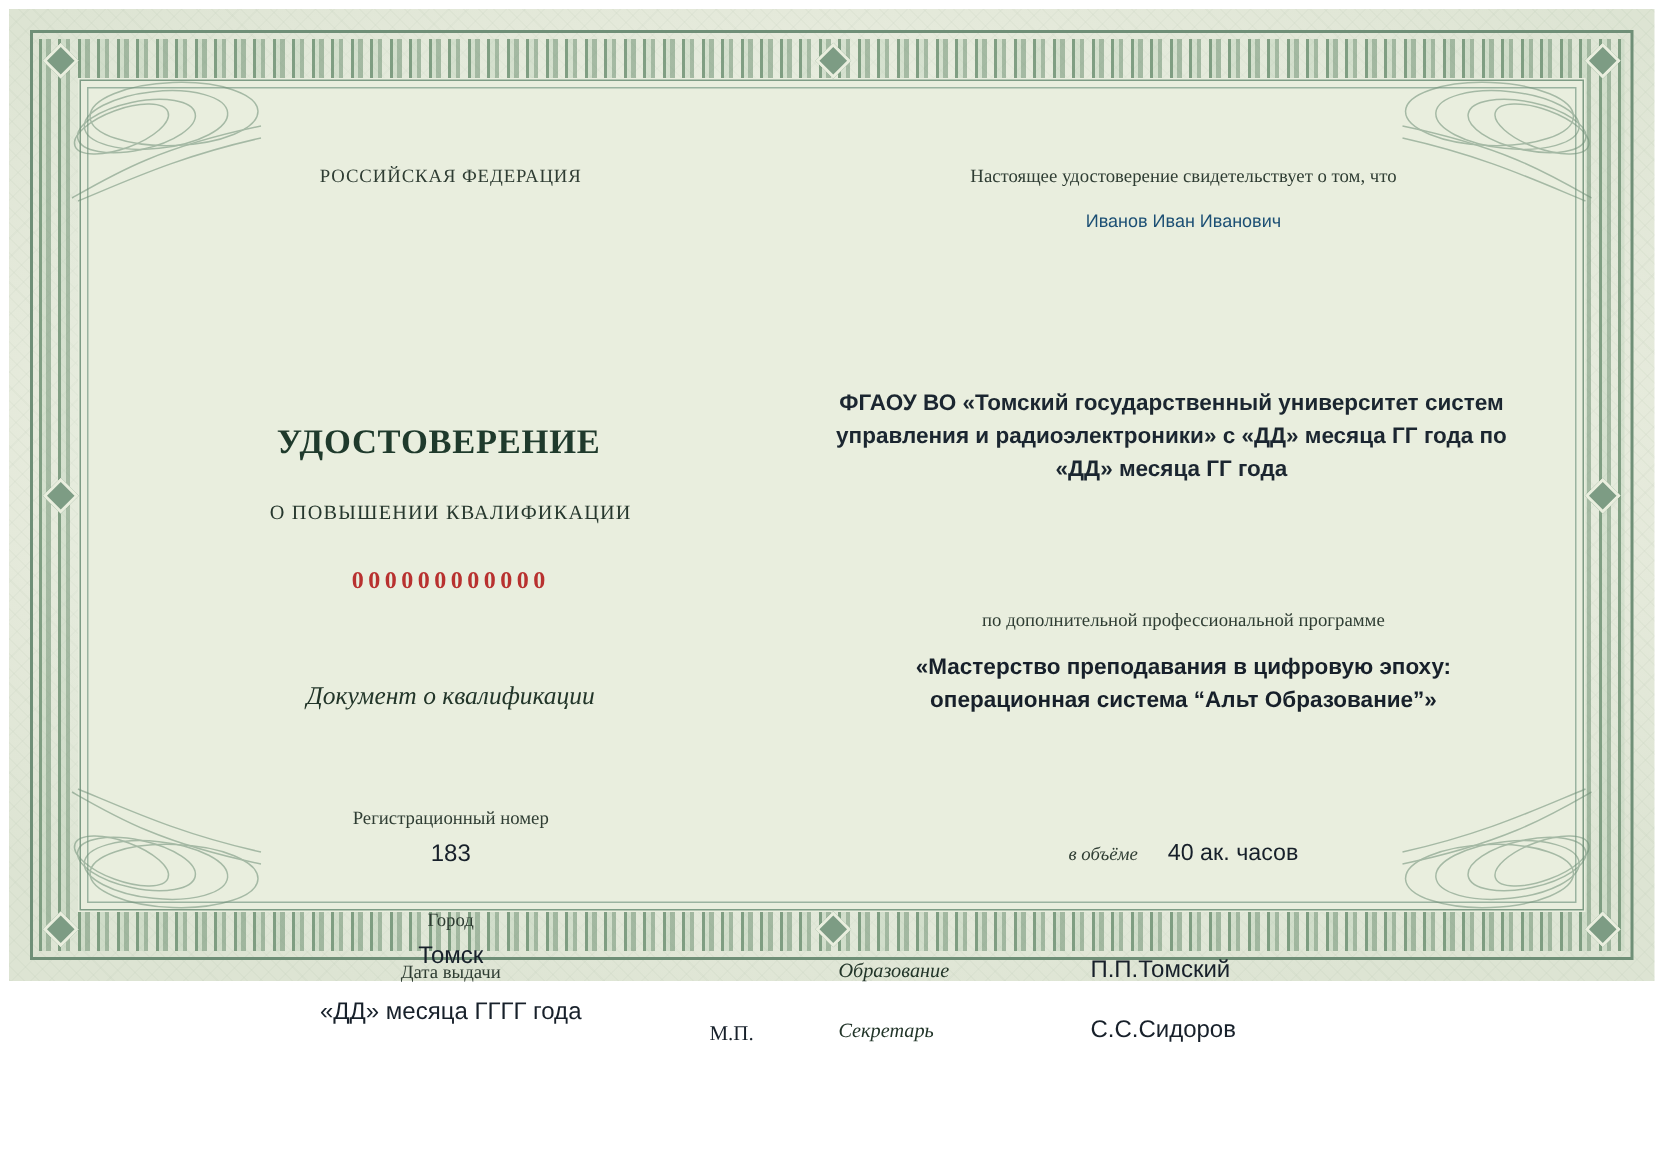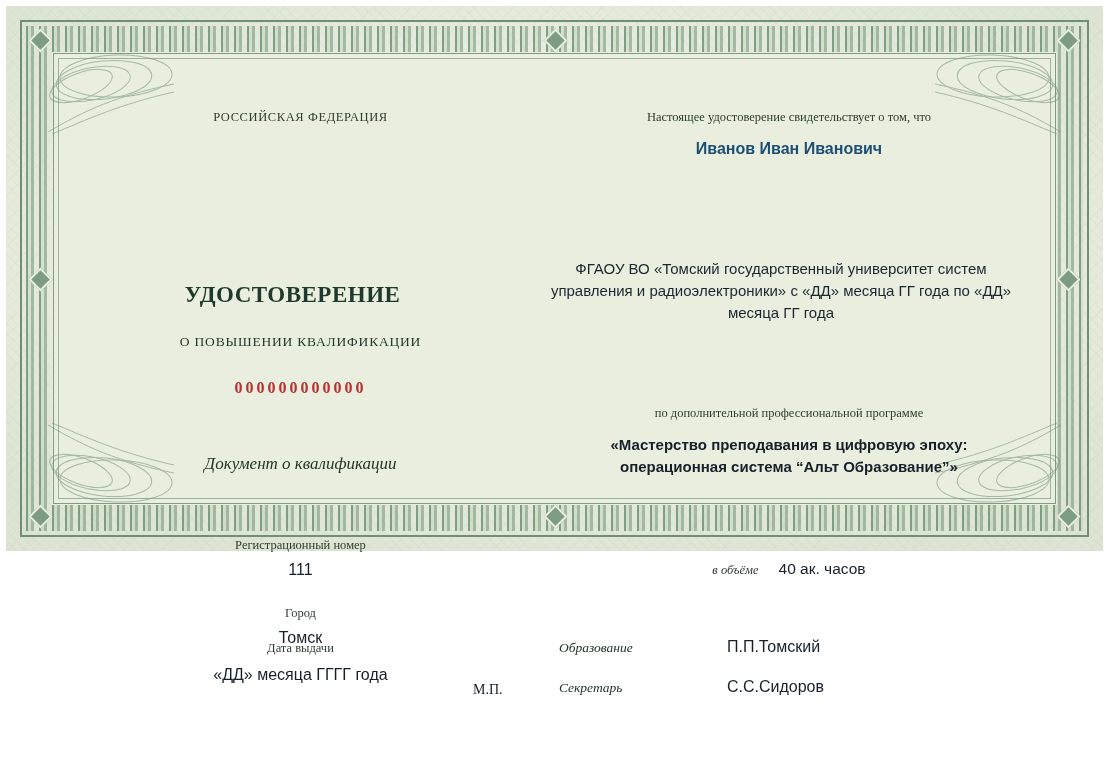--- a/index.html
+++ b/index.html
@@ -18,21 +18,21 @@
     background: #ffffff;
     overflow: hidden;
   }
 
   
   .certificate {
     position: absolute;
     left: 6px;
     top: 6px;
     width: 1097px;
-    height: 545px;
+    height: 648px;
     background:
       radial-gradient(ellipse 70% 60% at 50% 45%, #f7f8ef 0%, #eef1e4 45%, #e4e9da 75%, #dde4d3 100%);
     box-sizing: border-box;
     padding-left: 44px;
   }
 
   
   .texture {
     position: absolute;
     inset: 0;
@@ -203,42 +203,42 @@
   
   .r-line {
     position: absolute;
     left: 0; right: 0;
   }
   .small-serif {
     font-size: 12.5px;
     color: #2f3d33;
   }
   .name-value {
-    font-size: 16px;
-    font-weight: bold;
+    font-size: 12px;
+    font-weight: normal;
     color: #1c4f74;
     font-family: "Liberation Sans", sans-serif;
   }
   .org-text {
     font-size: 15px;
     line-height: 1.45;
     color: #1b2630;
     font-family: "Liberation Sans", sans-serif;
   }
   .program-text {
     font-size: 15px;
     font-weight: bold;
     line-height: 1.45;
     color: #17202a;
     font-family: "Liberation Sans", sans-serif;
   }
   .r-attest   { top: 44px; }
   .r-name     { top: 74px; }
   .r-passed   { top: 165px; }
-  .r-org      { top: 192px; left: 2px; right: 18px; }
+  .r-org      { top: 192px; left: 2px; right: 18px; font-weight: bold; }
   .r-program-label { top: 340px; }
   .r-program  { top: 368px; left: 40px; right: 40px; }
 
   .volume-row {
     position: absolute;
     top: 494px;
     left: 0; right: 0;
     display: flex;
     align-items: baseline;
     justify-content: center;
@@ -365,21 +365,21 @@
 
       <div class="col-left">
         <div class="country">РОССИЙСКАЯ ФЕДЕРАЦИЯ</div>
         <div class="doc-title">УДОСТОВЕРЕНИЕ</div>
         <div class="doc-subtitle">О ПОВЫШЕНИИ КВАЛИФИКАЦИИ</div>
         <div class="doc-number">000000000000</div>
         <div class="doc-kind">Документ о квалификации</div>
 
         <div class="field f-reg">
           <div class="field-label">Регистрационный номер</div>
-          <div class="field-value">111</div>
+          <div class="field-value">183</div>
         </div>
 
         <div class="field f-city">
           <div class="field-label">Город</div>
           <div class="field-value">Томск</div>
         </div>
 
         <div class="field f-date">
           <div class="field-label">Дата выдачи</div>
           <div class="field-value">«ДД» месяца ГГГГ года</div>

